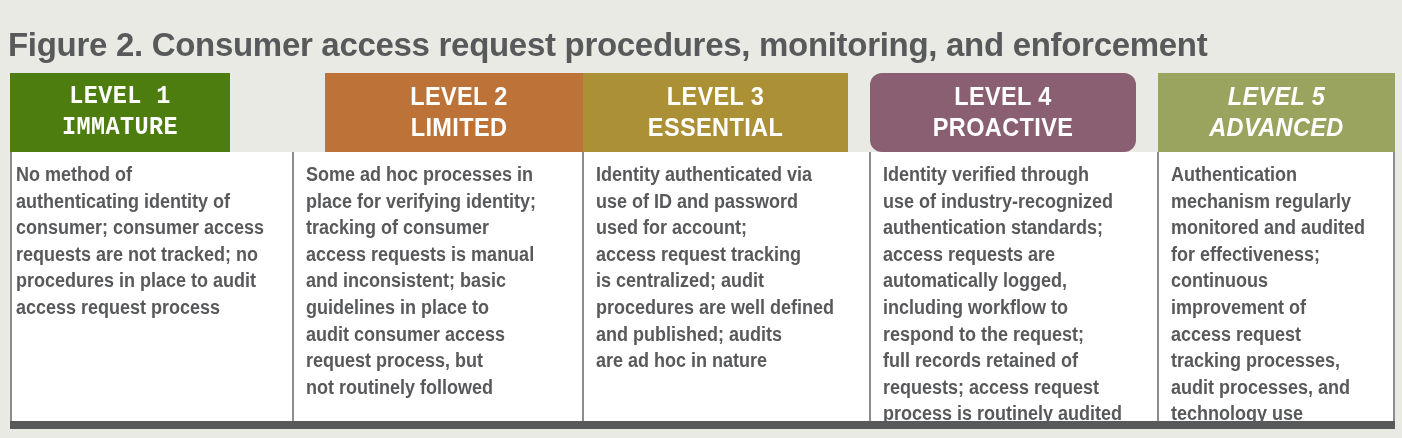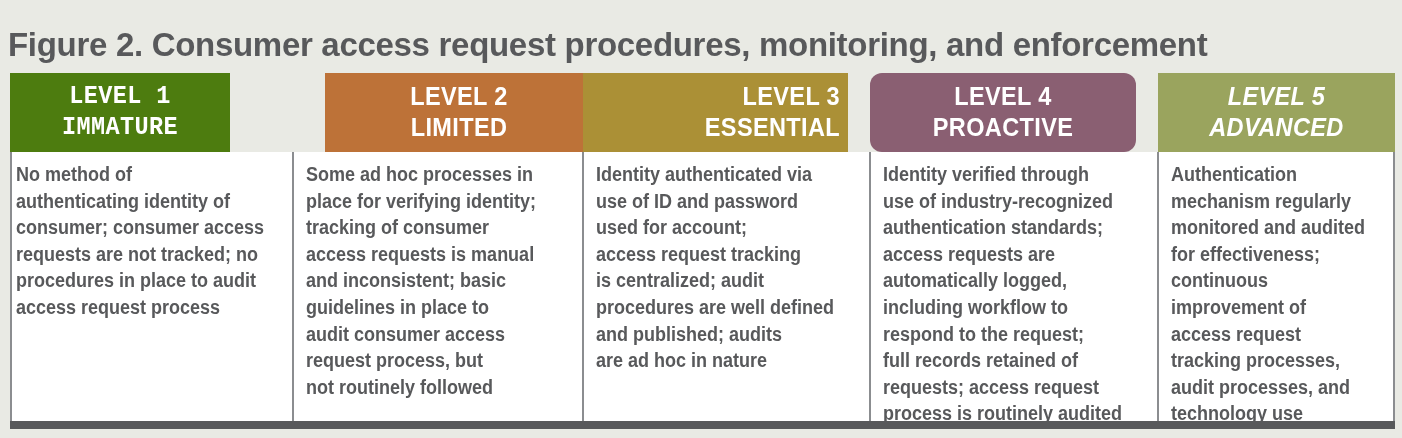--- a/index.html
+++ b/index.html
@@ -25,21 +25,21 @@
     position:absolute; top:0; height:79px;
     color:#ffffff; font-weight:bold; text-align:center;
   }
   .hdr-inner {
     padding-top:8px; font-size:25px; line-height:31px;
     transform:scaleX(0.94); transform-origin:50% 0;
     letter-spacing:0.4px; white-space:nowrap;
   }
   .hdr1 { left:0;      width:220px; background:#4d7c0f;font-family:Liberation Mono, monospace; }
   .hdr2 { left:283px;  width:268px; background:#bd7238;margin-left:32px; }
-  .hdr3 { left:573px;  width:265px; background:#ab9036;text-align:right; }
+  .hdr3 { left:573px;  width:265px; background:#ab9036; }
   .hdr4 { left:860px;  width:266px; background:#8a5f72;border-radius:12px; }
   .hdr5 { left:1148px; width:237px; background:#9aa45e;font-style:italic; }
 
   
   .body-bg {
     position:absolute; left:0; top:79px; width:1385px; height:269px;
     background:#ffffff;
   }
   .vline {
     position:absolute; top:79px; height:269px; width:2px;

